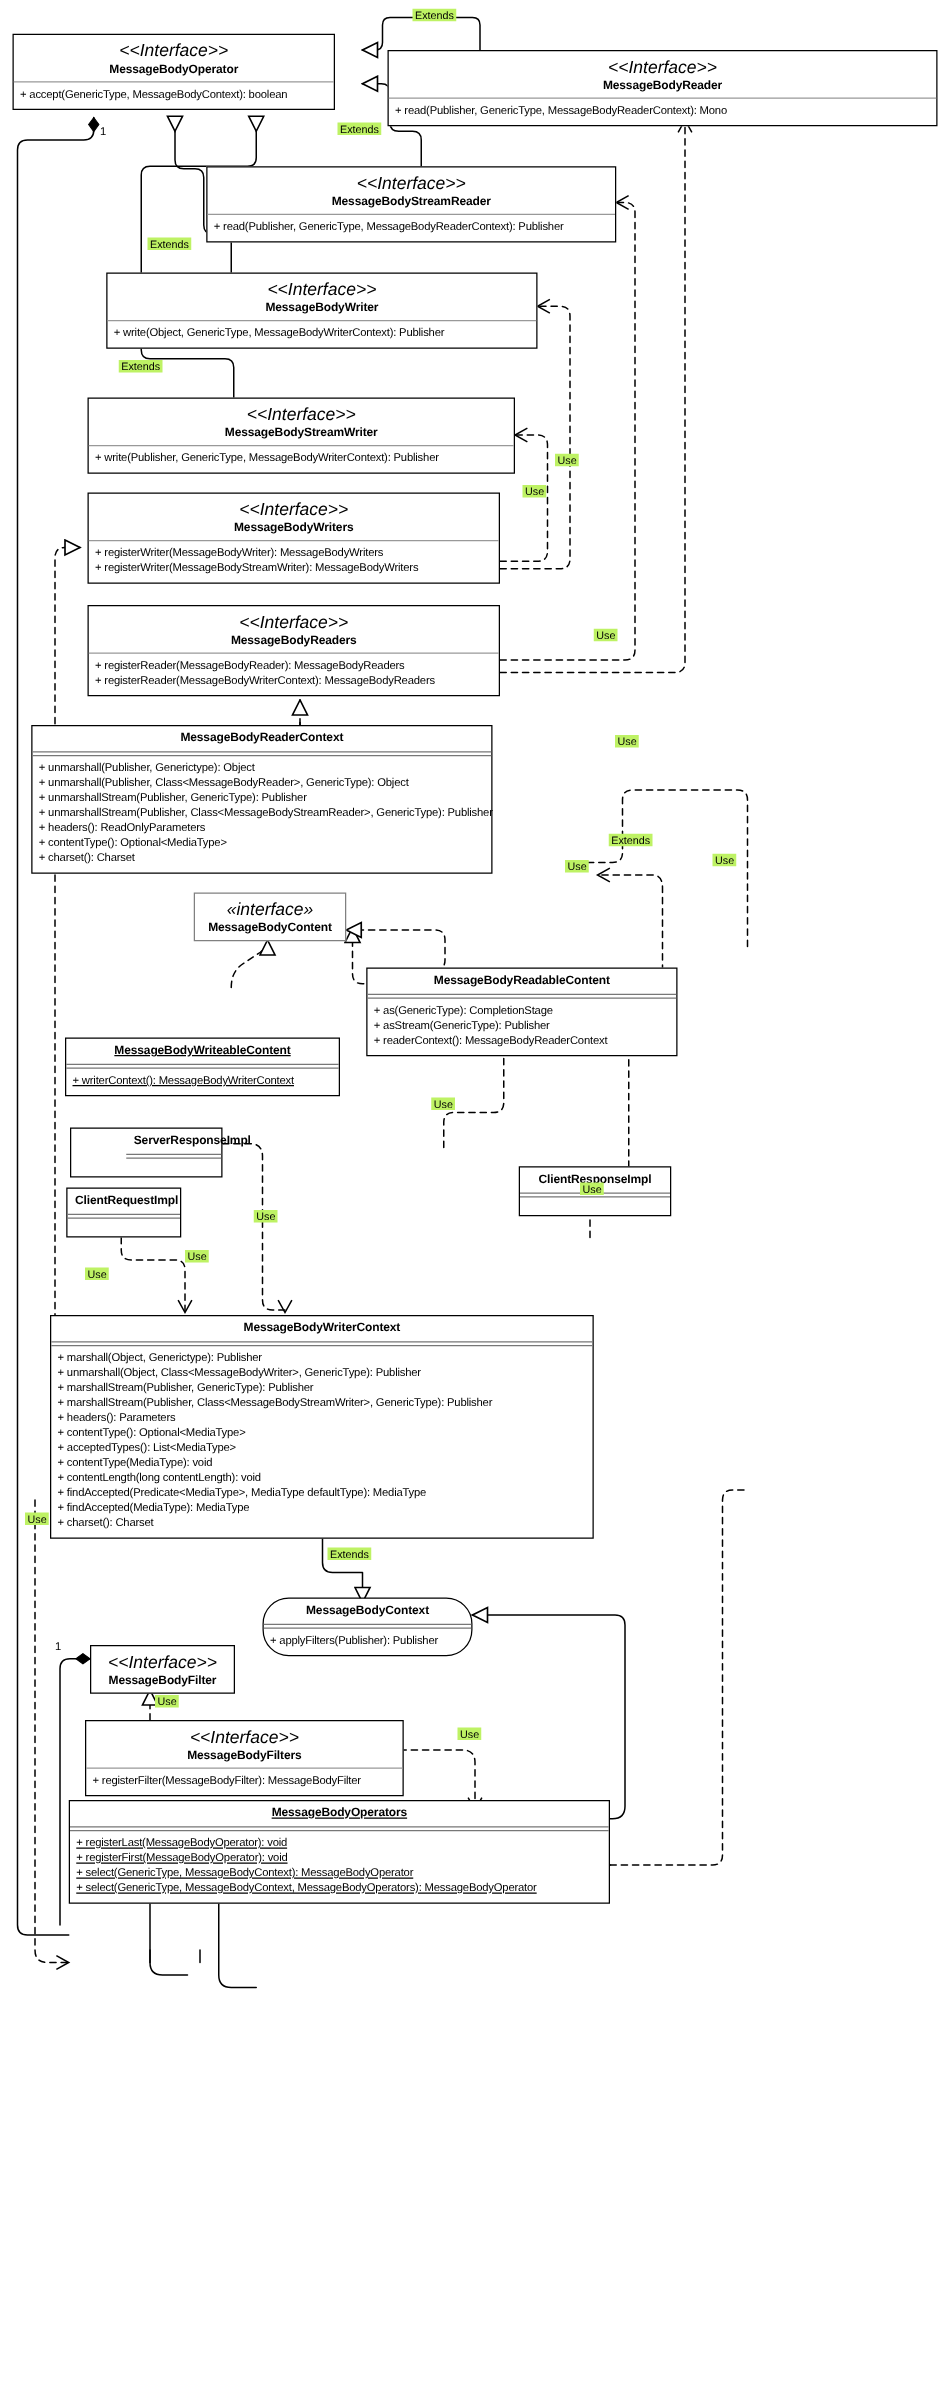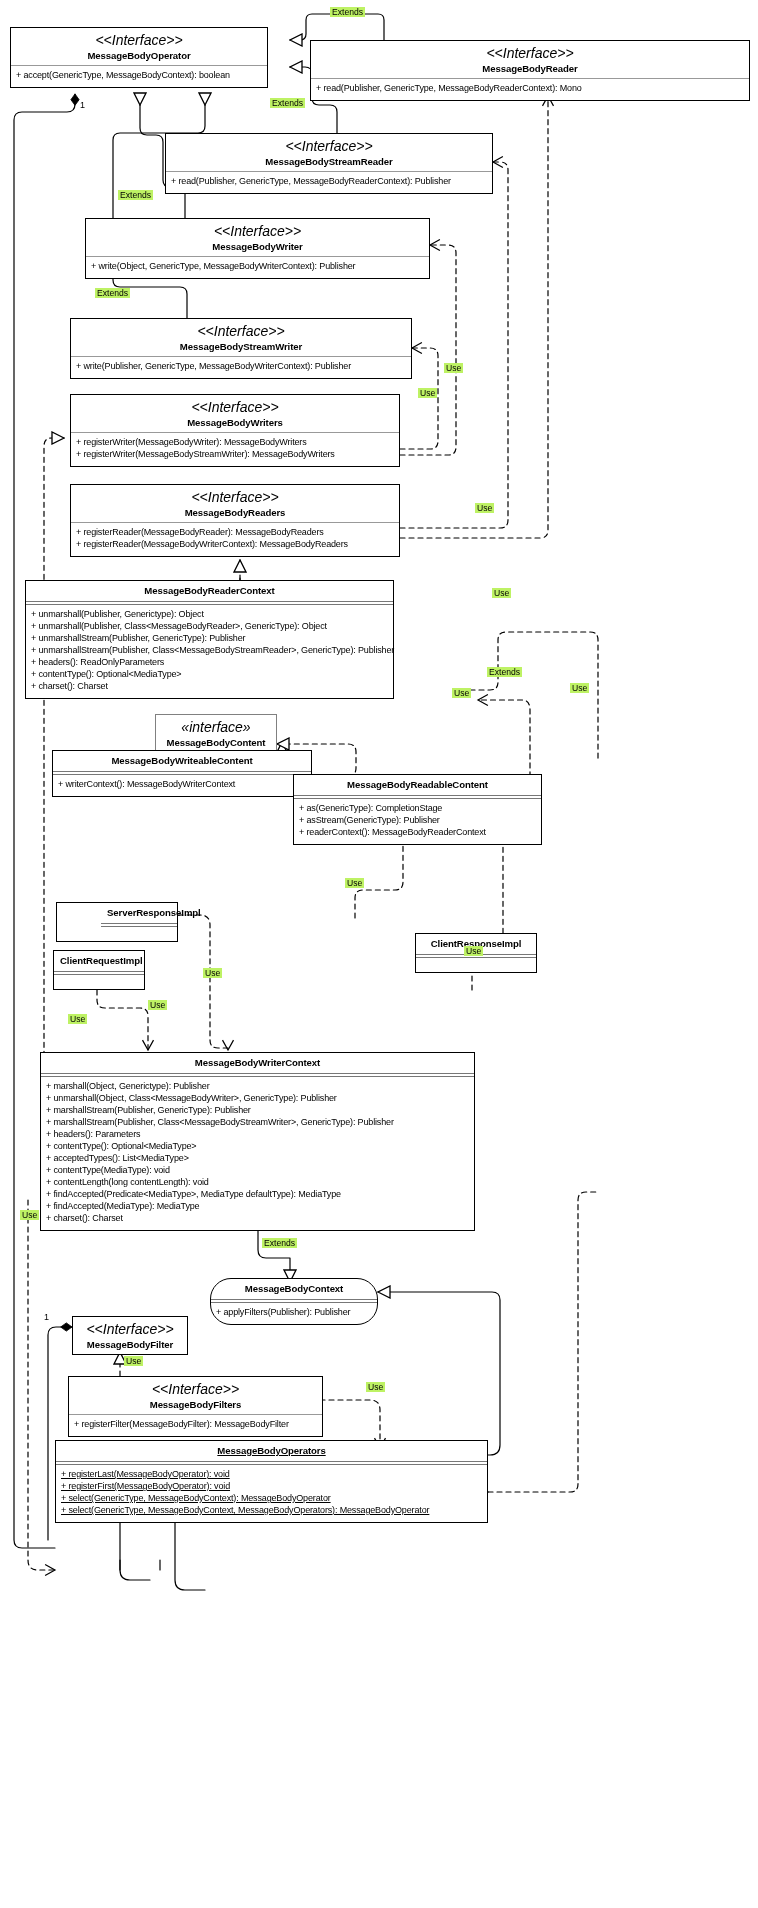--- a/index.html
+++ b/index.html
@@ -267,21 +267,21 @@
     </div>
   </div>
 
   <div class="node grayframe" style="left:155px; top:714px; width:122px;">
     <div class="nhead">
       <span class="stereo">«interface»</span>
       <span class="nname">MessageBodyContent</span>
     </div>
   </div>
 
-  <div class="node" style="left:52px; top:750px; width:260px;">
+  <div class="node" style="left:52px; top:830px; width:220px;text-decoration:underline;">
     <div class="nhead">
       <span class="nname">MessageBodyWriteableContent</span>
     </div>
     <div class="nsep dbl"></div>
     <div class="nbody">
       <div class="mrow">+ writerContext(): MessageBodyWriterContext</div>
     </div>
   </div>
 
   <div class="node" style="left:293px; top:774px; width:249px;">

